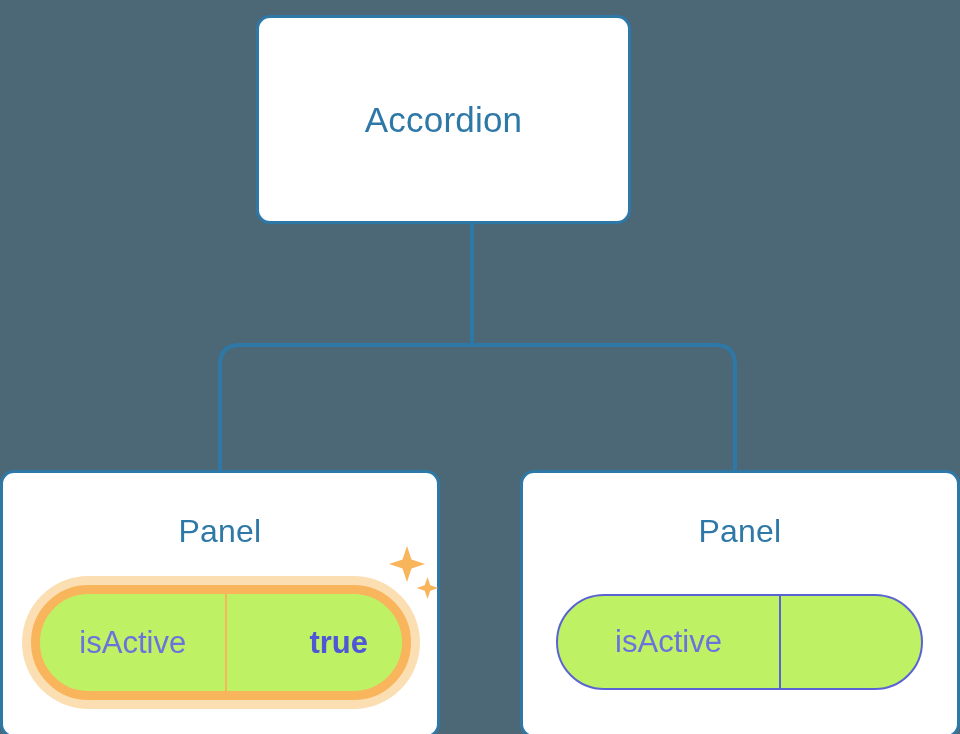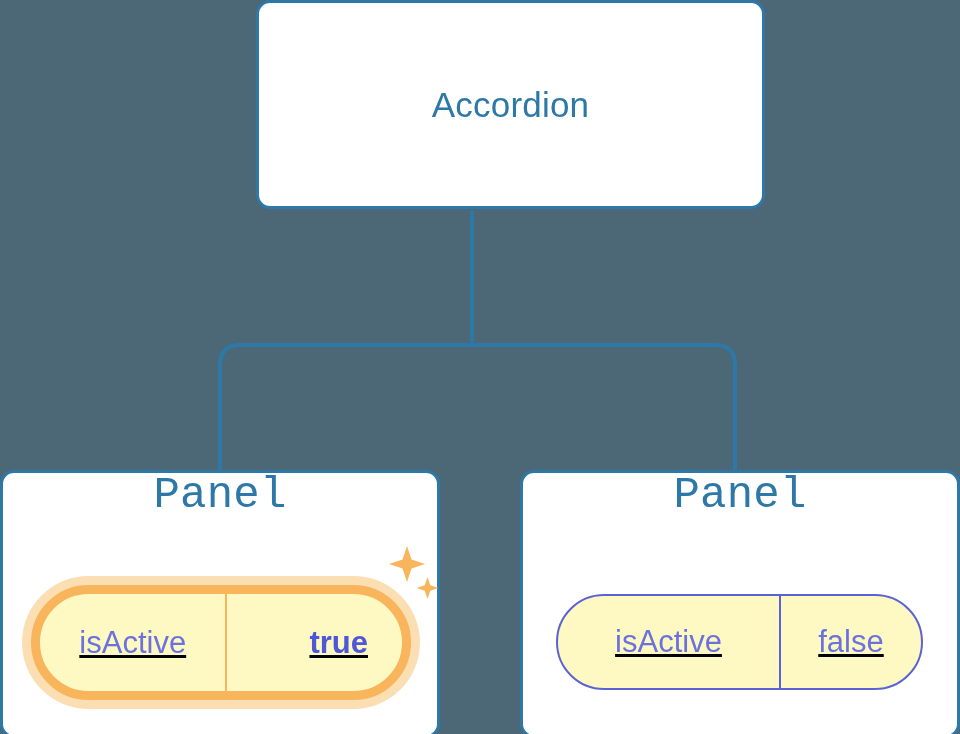--- a/index.html
+++ b/index.html
@@ -44,54 +44,53 @@
     font-weight: 400;
     text-align: center;
     letter-spacing: 0.2px;
     line-height: 1;
     white-space: nowrap;
   }
 
   
   #node-accordion {
     left: 256px;
-    top: 0;
-    width: 509px;
+    top: 15px;
+    width: 375px;
     height: 209px;
     display: flex;
     align-items: center;
     justify-content: center;
   }
 
   
   .panel-card {
     width: 440px;
     height: 268px;
     top: 470px;
   }
   #node-panel-left  { left: 0px; }
   #node-panel-right { left: 520px; }
 
   .panel-card .node-title {
-    font-size: 44px;
-    font-family: Liberation Mono, monospace;
+    margin-top: 42px;
+    font-size: 32px;
   }
 
   
   .pill-wrap {
     position: absolute;
     display: flex;
     align-items: center;
   }
   .pill {
     display: flex;
     align-items: stretch;
     box-sizing: border-box;
-    background: #fef9c3;
-    text-decoration: underline;
+    background: #bef264;
   }
 
   
   .pill.plain {
     border: 2px solid #5b63d3;
     border-radius: 999px;
     height: 96px;
     width: 367px;
   }
   .pill.plain .pill-key,
@@ -182,17 +181,16 @@
     <path d="M41.5 33 L44.3 41.2 L52.5 44 L44.3 46.8 L41.5 55 L38.7 46.8 L30.5 44 L38.7 41.2 Z" fill="#f8b55c"></path>
   </svg>
 
   <div class="node-card panel-card" id="node-panel-right">
     <div class="node-title">Panel</div>
   </div>
 
   <div class="pill-wrap" id="pill-right-wrap">
     <div class="pill plain">
       <div class="pill-key">isActive</div>
-      <div class="pill-val">false</div>
     </div>
   </div>
 
 </div>
 
 </body></html>

